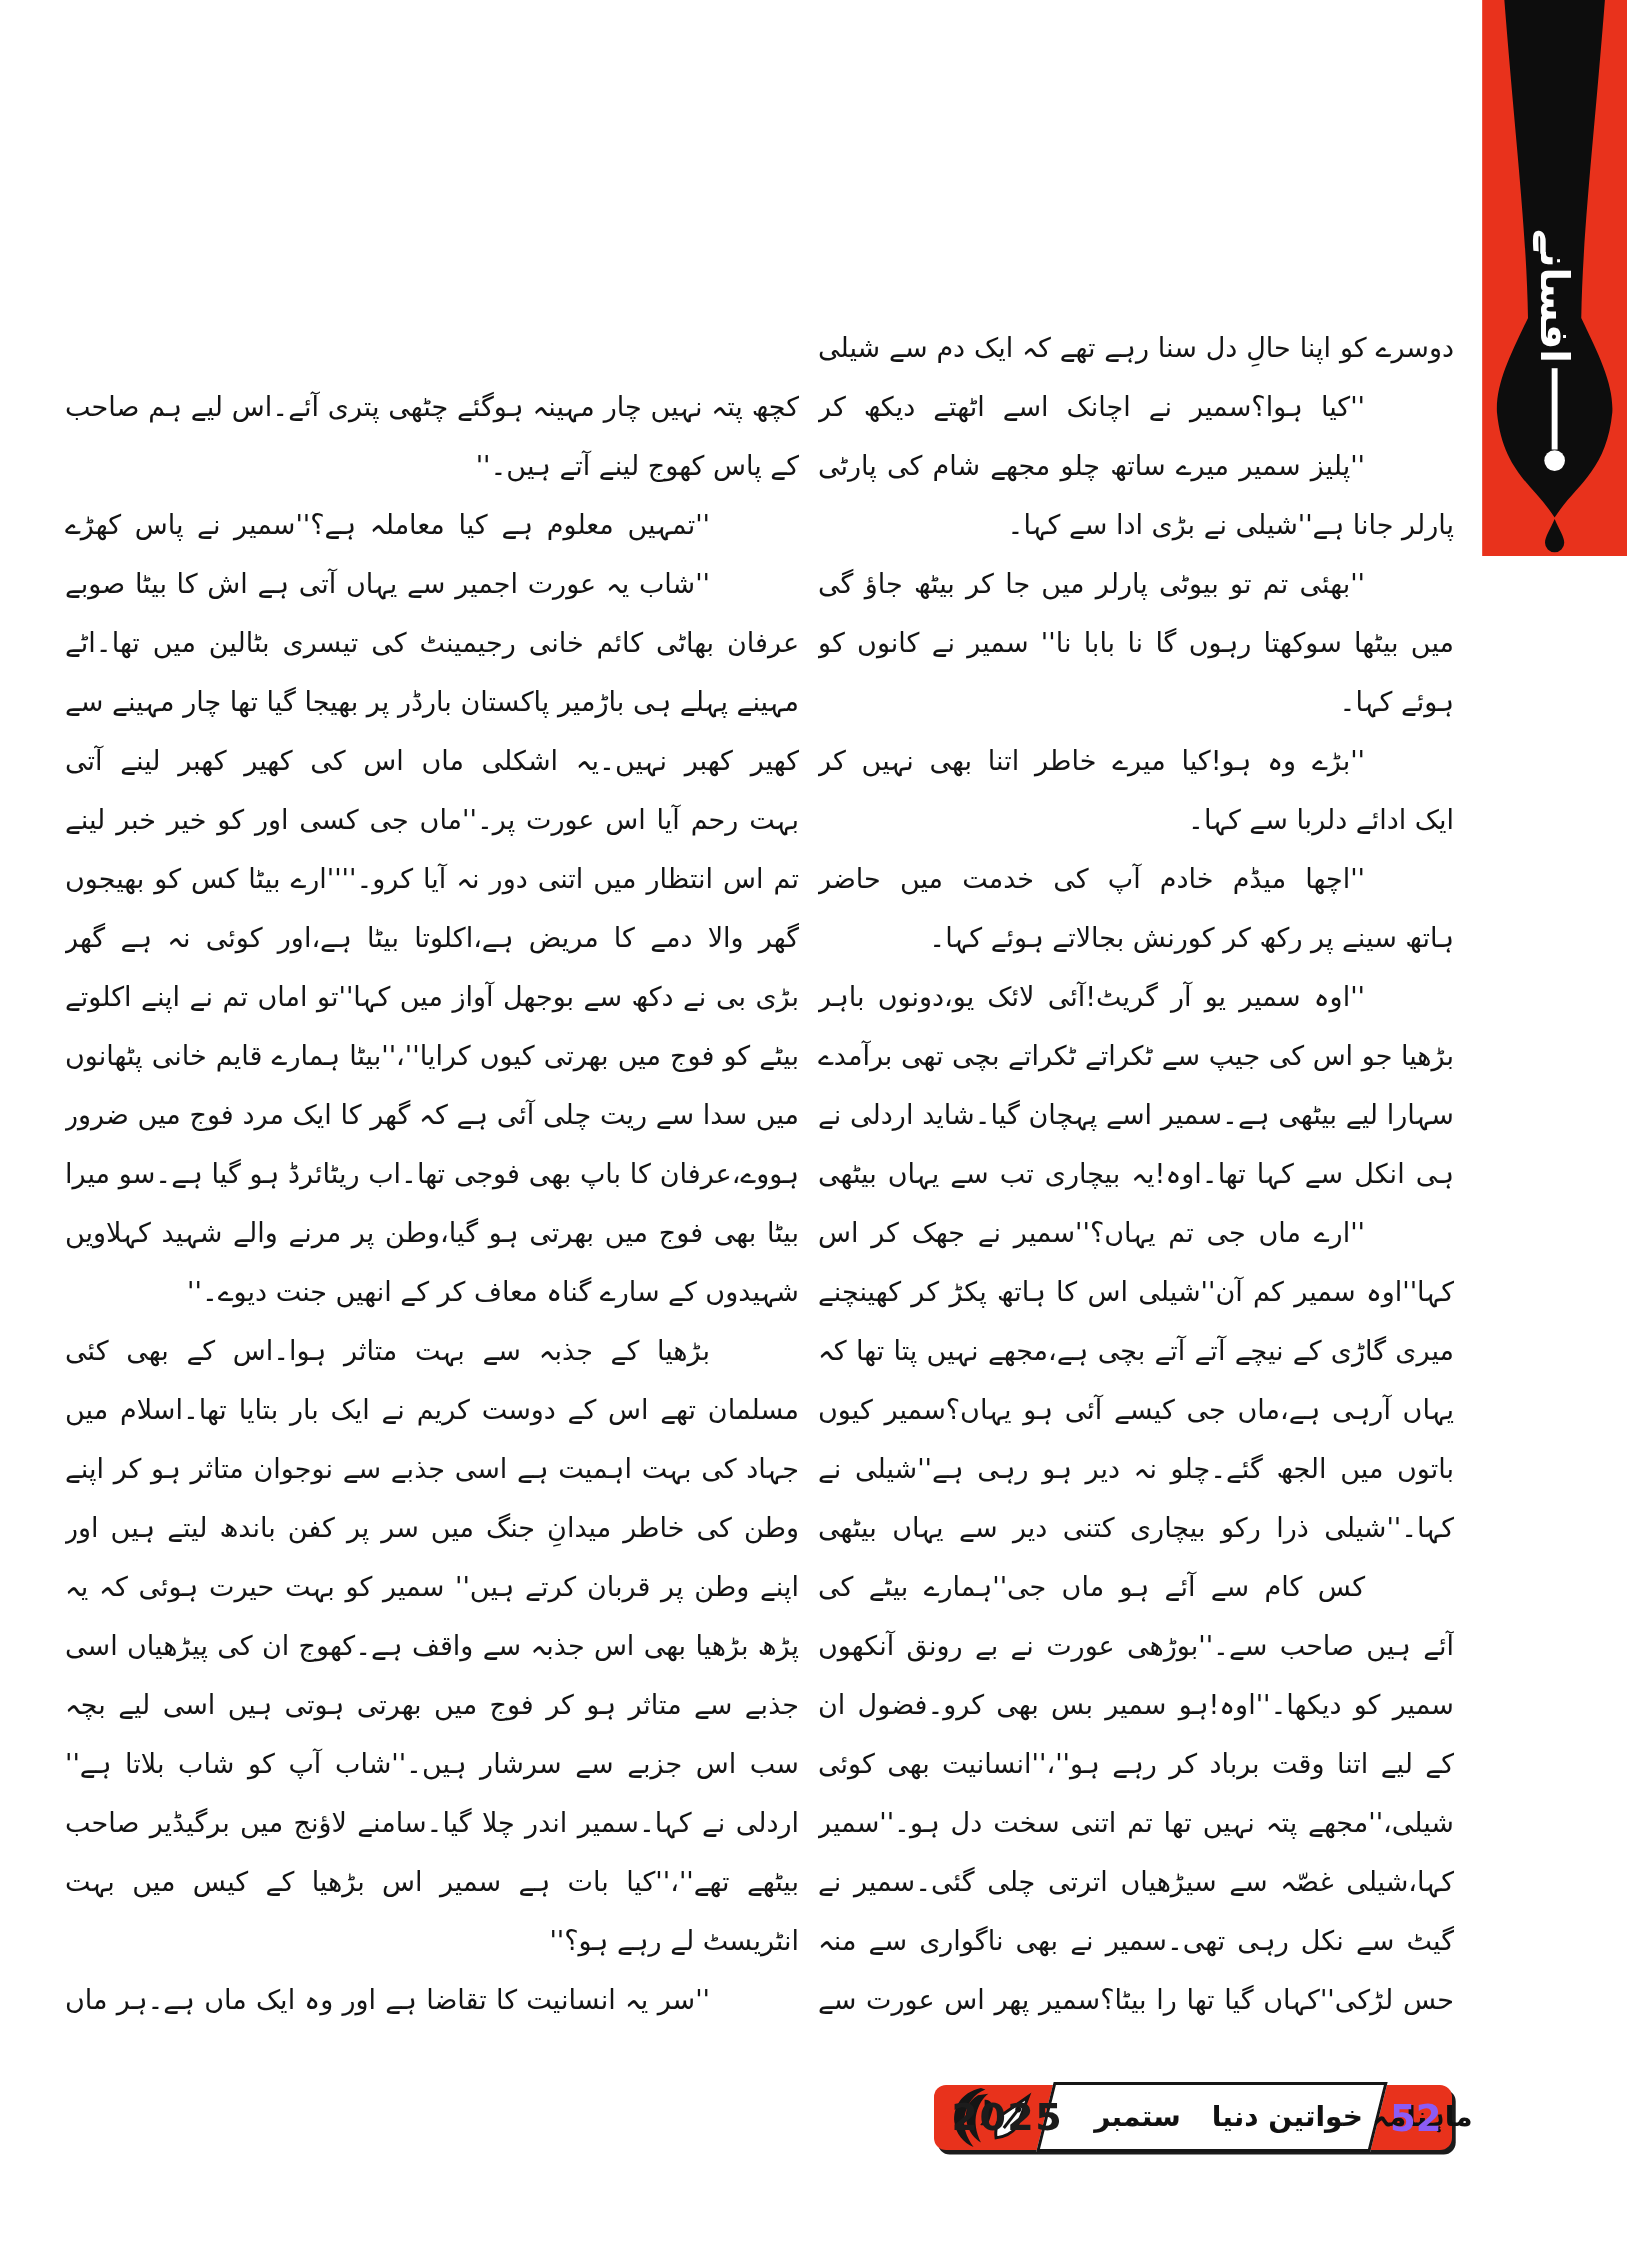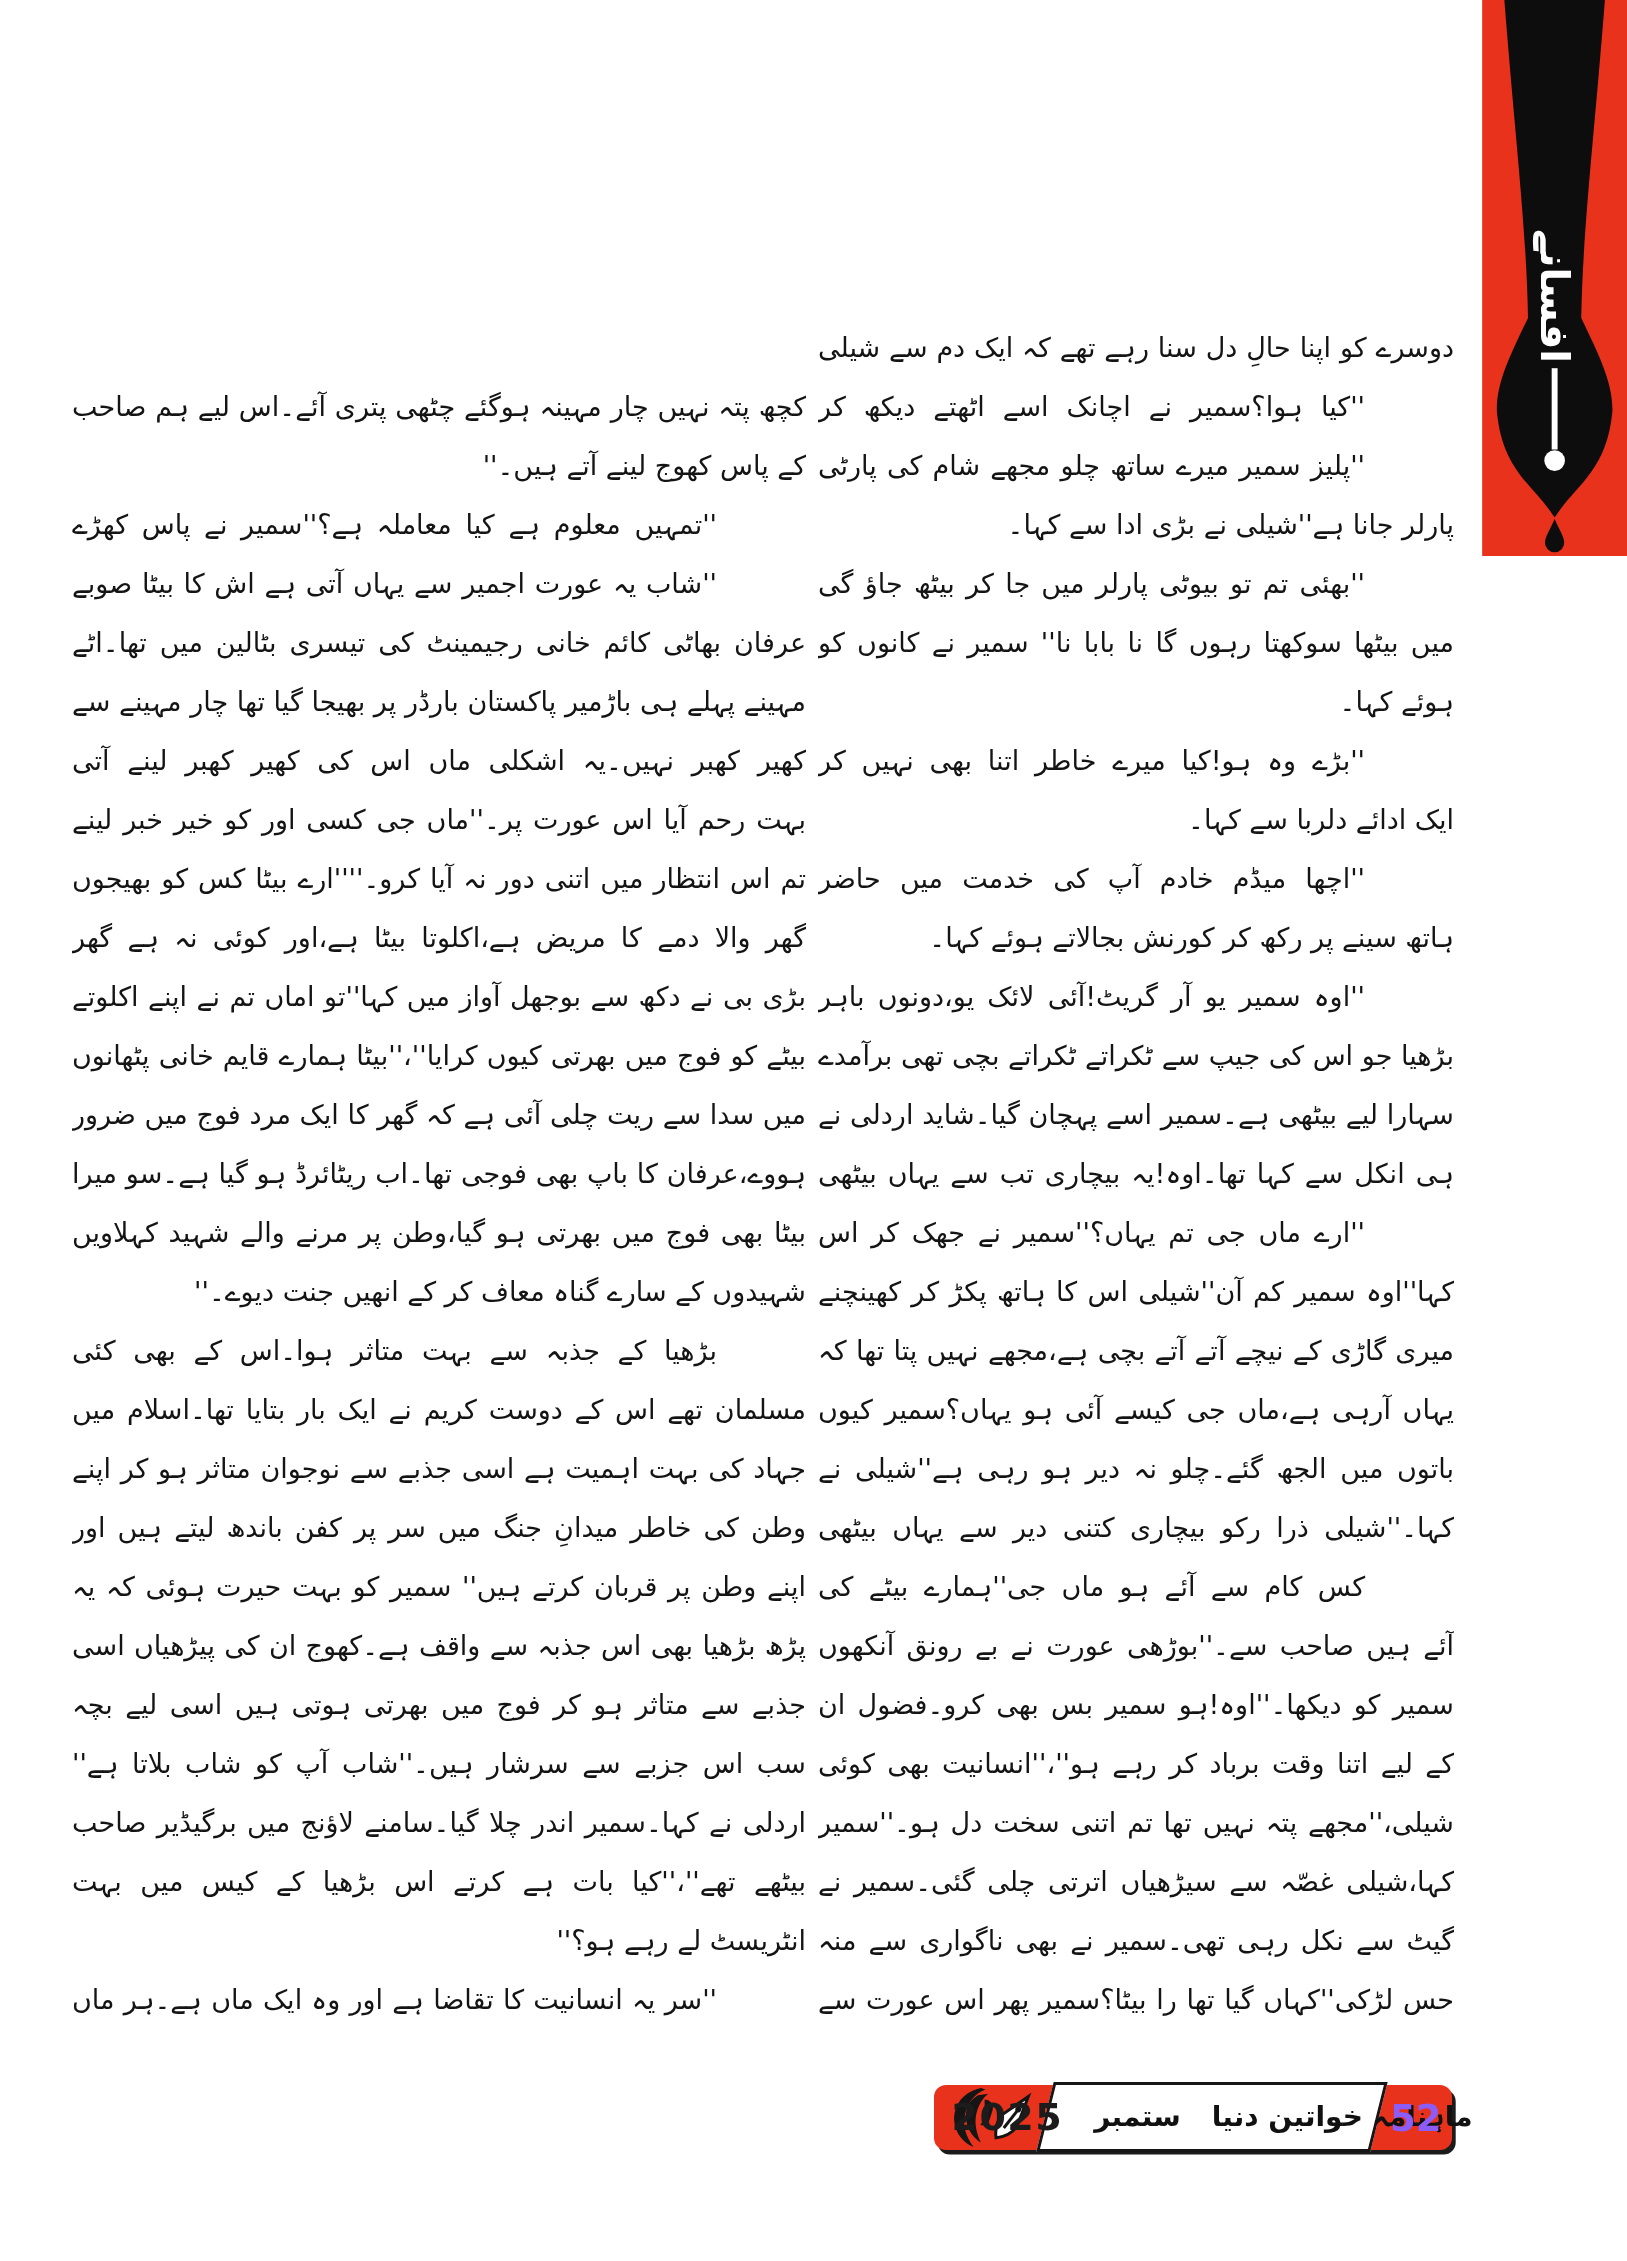--- a/index.html
+++ b/index.html
@@ -12,21 +12,21 @@
   .section-tab svg{display:block; width:100%; height:100%;}
   .tab-label{
     position:absolute; left:50%; top:296px;
     transform:translate(-50%,-50%) rotate(90deg);
     color:#ffffff; font-weight:bold; font-size:40px; white-space:nowrap;
     letter-spacing:1.5px;
   }
   
   .column{position:absolute; direction:rtl; font-size:27px; line-height:59px;}
   .column-right{top:318px; right:174px; width:636px;}
-  .column-left{top:377px; left:72px; width:734px;}
+  .column-left{top:377px; left:65px; width:734px;}
   .line{height:59px; overflow:hidden; text-align:justify; white-space:nowrap;}
   .line.full{text-align-last:justify; white-space:normal;}
   .line.end{text-align-last:right; white-space:normal;}
   .line.indent{padding-right:89px;}
   
   .footer{position:absolute; left:934px; top:2085px; width:518px; height:65px;}
   .footer-red{
     position:absolute; inset:0; background:#e8321c; border-radius:12px;
     box-shadow:3.7px 4.4px 0 rgba(15,15,15,.95);
   }
@@ -122,21 +122,21 @@
     <div class="line end">شہیدوں کے سارے گناہ معاف کر کے انھیں جنت دیوے۔''</div>
     <div class="line indent full">بڑھیا کے جذبہ سے بہت متاثر ہوا۔اس کے بھی کئی دوست</div>
     <div class="line full">مسلمان تھے اس کے دوست کریم نے ایک بار بتایا تھا۔اسلام میں</div>
     <div class="line full">جہاد کی بہت اہمیت ہے اسی جذبے سے نوجوان متاثر ہو کر اپنے</div>
     <div class="line full">وطن کی خاطر میدانِ جنگ میں سر پر کفن باندھ لیتے ہیں اور اپنی جان</div>
     <div class="line full">اپنے وطن پر قربان کرتے ہیں'' سمیر کو بہت حیرت ہوئی کہ یہ ان</div>
     <div class="line full">پڑھ بڑھیا بھی اس جذبہ سے واقف ہے۔کھوج ان کی پیڑھیاں اسی</div>
     <div class="line full">جذبے سے متاثر ہو کر فوج میں بھرتی ہوتی ہیں اسی لیے بچہ بوڑھا</div>
     <div class="line full">سب اس جزبے سے سرشار ہیں۔''شاب آپ کو شاب بلاتا ہے''</div>
     <div class="line full">اردلی نے کہا۔سمیر اندر چلا گیا۔سامنے لاؤنج میں برگیڈیر صاحب</div>
-    <div class="line full">بیٹھے تھے''،''کیا بات ہے کرتے اس بڑھیا کے کیس میں بہت</div>
+    <div class="line full">بیٹھے تھے''،''کیا بات ہے سمیر اس بڑھیا کے کیس میں بہت</div>
     <div class="line end">انٹریسٹ لے رہے ہو؟''</div>
     <div class="line indent full">''سر یہ انسانیت کا تقاضا ہے اور وہ ایک ماں ہے۔ہر ماں میں</div>
   </div>
 
   <div class="footer">
     <div class="footer-red"></div>
 
     <div class="footer-logo">
       <svg viewBox="0 0 150 88" xmlns="http://www.w3.org/2000/svg">
         <path d="M58,4 C30,10 20,32 22,50 C24,66 34,78 48,84 C38,70 33,56 36,42 C39,26 48,12 64,6 Z" fill="#151515"></path>

